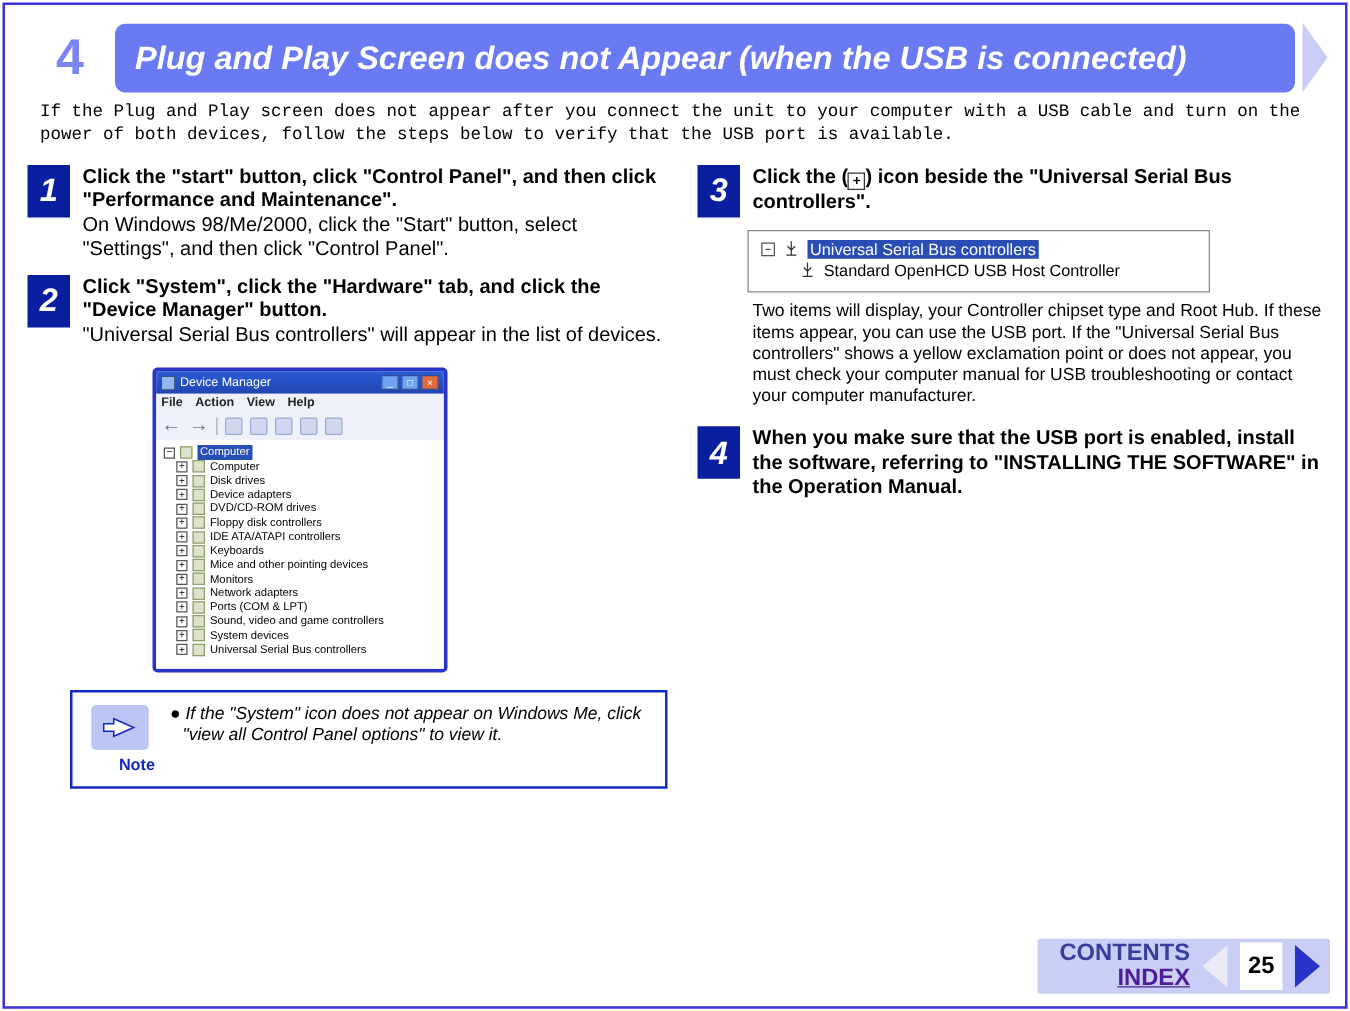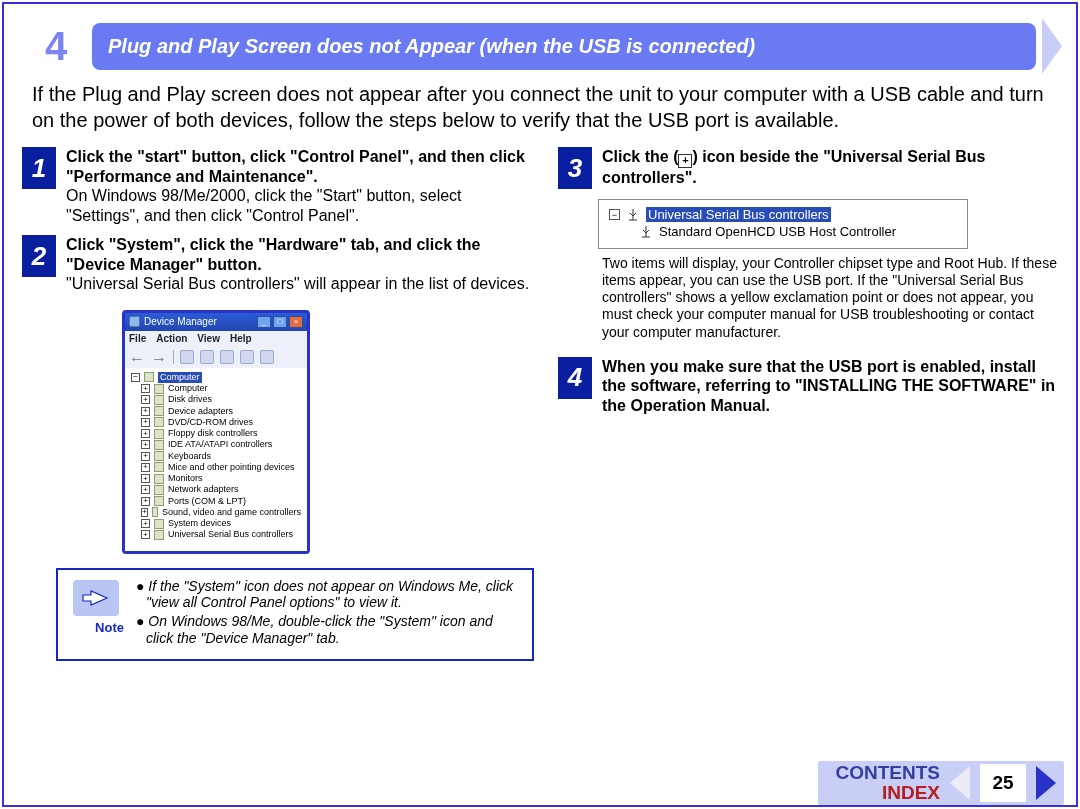--- a/index.html
+++ b/index.html
@@ -30,39 +30,40 @@
     color: #7a84f4;
     font-size: 40px;
     font-weight: bold;
     display: flex; align-items: center; justify-content: center;
     margin-right: 8px;
     flex: 0 0 auto;
   }
   .header-title {
     background: #6a7af2;
     color: #fff;
-    font-size: 20px;
+    font-size: 26px;
     font-weight: bold;
     font-style: italic;
     padding: 12px 16px;
     border-radius: 8px;
     flex: 1;
   }
   .header-triangle {
     width: 0; height: 0;
     border-top: 28px solid transparent;
     border-bottom: 28px solid transparent;
     border-left: 20px solid #c9cef7;
     margin-left: 6px;
   }
 
   .intro {
     margin: 6px 32px 14px 32px;
-    font-size: 20px;
+    font-size: 14px;
     line-height: 1.28;
+    font-family: Liberation Mono, monospace;
   }
 
   .columns {
     display: flex;
     padding: 0 22px;
     gap: 24px;
   }
   .col { flex: 1; }
 
   .step { display: flex; margin-bottom: 10px; }
@@ -75,21 +76,21 @@
     font-style: italic;
     display: flex; align-items: center; justify-content: center;
     flex: 0 0 auto;
     margin-right: 10px;
   }
   .step-body { font-size: 16px; line-height: 1.22; }
   .step-body b { font-weight: bold; }
 
   
   .dm-window {
-    width: 188px;
+    width: 236px;
     border: 3px solid #2a33c8;
     border-radius: 4px;
     margin: 16px 0 14px 100px;
     background: #e9edf7;
   }
   .dm-titlebar {
     background: linear-gradient(#2a5cd6, #2146b0);
     color: #fff;
     font-size: 10px;
     padding: 3px 4px;
@@ -150,34 +151,34 @@
     margin: 6px 0 6px 40px;
   }
   .usb-row { display:flex; align-items:center; gap:6px; padding:1px 0;}
   .usb-row.hilite .label { background:#284db5; color:#fff; padding:0 2px;}
   .usb-child { padding-left: 30px; }
   .tree-box { width:11px; height:11px; border:1px solid #555; display:inline-flex;align-items:center;justify-content:center; font-size:9px; background:#fff;}
   .usb-ico { width:14px; height:14px; display:inline-block; }
 
   
   .footer {
-    position:absolute; right: 16px; bottom: 4px;
+    position:absolute; right: 16px; bottom: 14px;
     display:flex; align-items:center; gap:10px;
     background:#c9cef7;
     padding: 2px 8px 2px 18px;
     border-radius: 2px;
   }
   .footer-links { text-align:right; line-height:1.05;}
   .footer-link { color:#34409c; font-weight:bold; font-size:19px;}
-  .footer-link.idx { color:#b91c1c; }
+  .footer-link.idx { color:#4c1d95; text-decoration: underline; }
   .pg-arrow { width:0;height:0; border-top:17px solid transparent; border-bottom:17px solid transparent; }
   .pg-left { border-right:20px solid #eceaf5;}
   .pg-right{ border-left:20px solid #2a33c8;}
   .page-num {
-    width:46px; height:38px; background:#fff;
+    width:34px; height:38px; background:#fff;
     display:flex; align-items:center; justify-content:center;
     font-weight:bold; font-size:19px;
   }
 
   svg { display:block; }
 </style>
 </head>
 <body>
 <div class="frame"></div>
 
@@ -324,21 +325,20 @@
       <div class="note-left">
         <div class="note-icon">
           <svg width="30" height="22" viewBox="0 0 30 22">
             <path d="M2 12 L2 8 L10 8 L10 4 L26 11 L10 18 L10 14 L2 14 Z" fill="#fff" stroke="#1428c4" stroke-width="1.2"></path>
           </svg>
         </div>
         <div class="note-label">Note</div>
       </div>
       <ul class="note-body">
         <li>If the "System" icon does not appear on Windows Me, click "view all Control Panel options" to view it.</li>
-        <li>On Windows 98/Me, double-click the "System" icon and click the "Device Manager" tab.</li>
       </ul>
     </div>
 
   </div>
 
   <div class="col">
 
     <div class="step">
       <div class="step-num">3</div>
       <div class="step-body">

